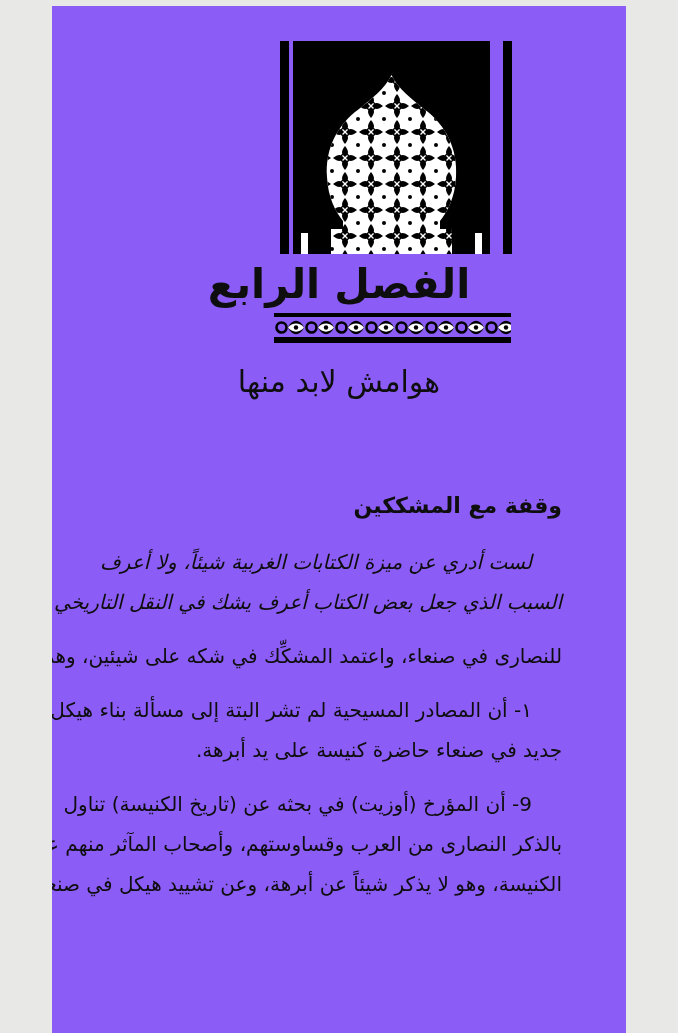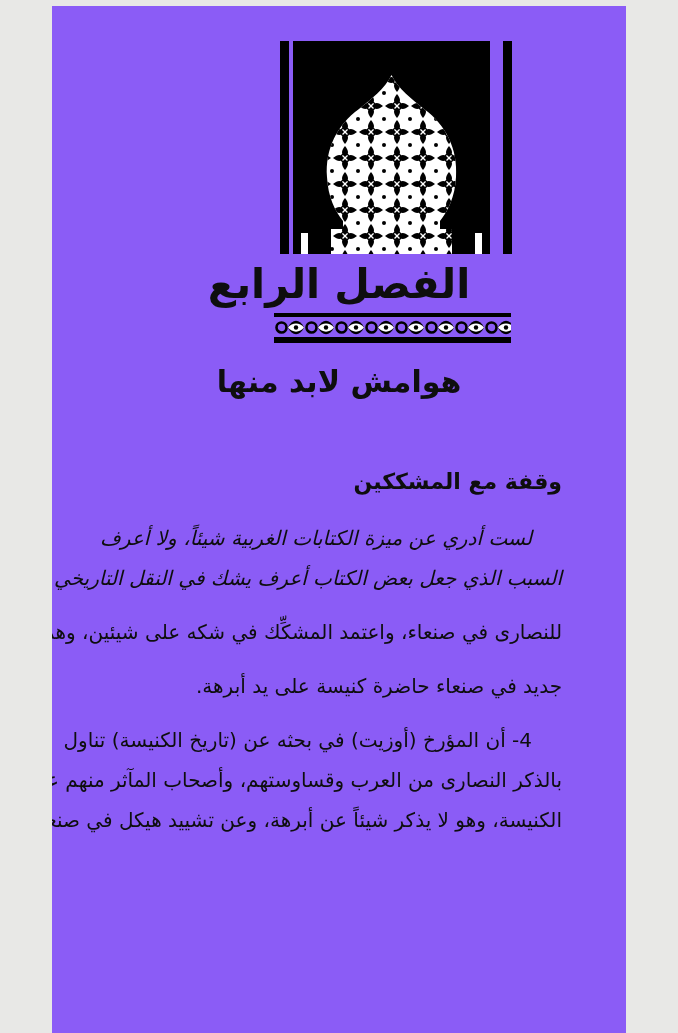--- a/index.html
+++ b/index.html
@@ -18,25 +18,25 @@
     position:absolute;top:250px;left:0;width:100%;
     text-align:center;
     font-size:41px;font-weight:700;
     letter-spacing:1px;
     line-height:56px;
   }
   .divider{position:absolute;top:307px;left:222px;width:237px;height:30px;}
   .book-title{
     position:absolute;top:352px;left:0;width:100%;
     text-align:center;
-    font-size:30px;font-weight:700;
+    font-size:30px;font-weight:400;
     line-height:48px;
   }
   .content{
-    position:absolute;top:460px;right:64px;left:48px;
+    position:absolute;top:484px;right:64px;left:48px;
     direction:rtl;
   }
   .section-heading{
     font-size:22px;font-weight:700;line-height:32px;
     text-align:right;
     margin:0 0 0 0;
   }
   .para{margin:0;}
   .para.p1{margin-top:20px;font-style:italic;}
   .para.p2,.para.p3,.para.p4{margin-top:14px;}
@@ -112,23 +112,24 @@
     <div class="para p1">
       <div class="line first">لست أدري عن ميزة الكتابات الغربية شيئاً، ولا أعرف</div>
       <div class="line">السبب الذي جعل بعض الكتاب أعرف يشك في النقل التاريخي</div>
     </div>
 
     <div class="para p2">
       <div class="line">للنصارى في صنعاء، واعتمد المشكِّك في شكه على شيئين، وهما:</div>
     </div>
 
     <div class="para p3">
+      <div class="line first">١- أن المصادر المسيحية لم تشر البتة إلى مسألة بناء هيكل</div>
       <div class="line endshort">جديد في صنعاء حاضرة كنيسة على يد أبرهة.</div>
     </div>
 
     <div class="para p4">
-      <div class="line first">4- أن المؤرخ (أوزيت) في بحثه عن (تاريخ الكنيسة) تناول</div>
+      <div class="line first">9- أن المؤرخ (أوزيت) في بحثه عن (تاريخ الكنيسة) تناول</div>
       <div class="line">بالذكر النصارى من العرب وقساوستهم، وأصحاب المآثر منهم على</div>
       <div class="line">الكنيسة، وهو لا يذكر شيئاً عن أبرهة، وعن تشييد هيكل في صنعاء.</div>
     </div>
 
   </div>
 </div>
 
 </body></html>

